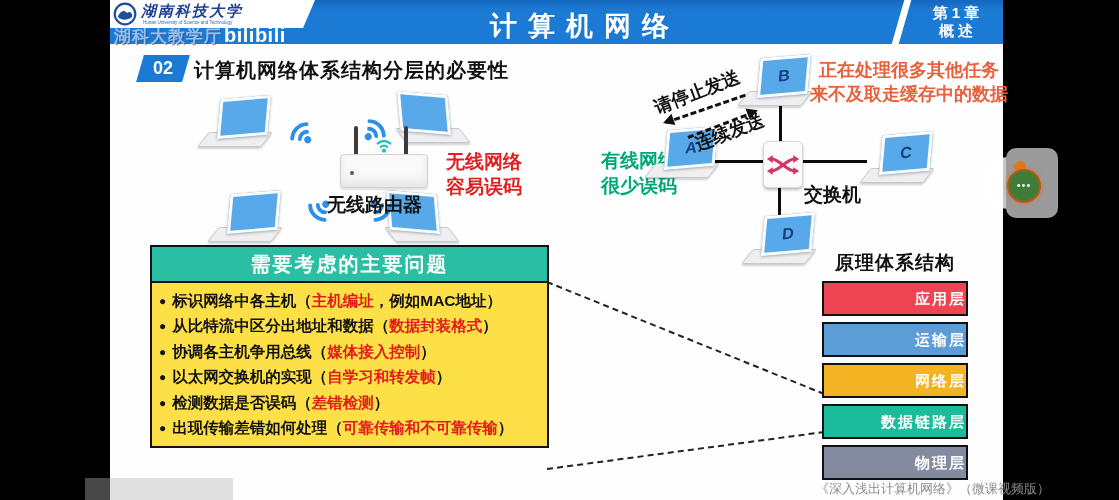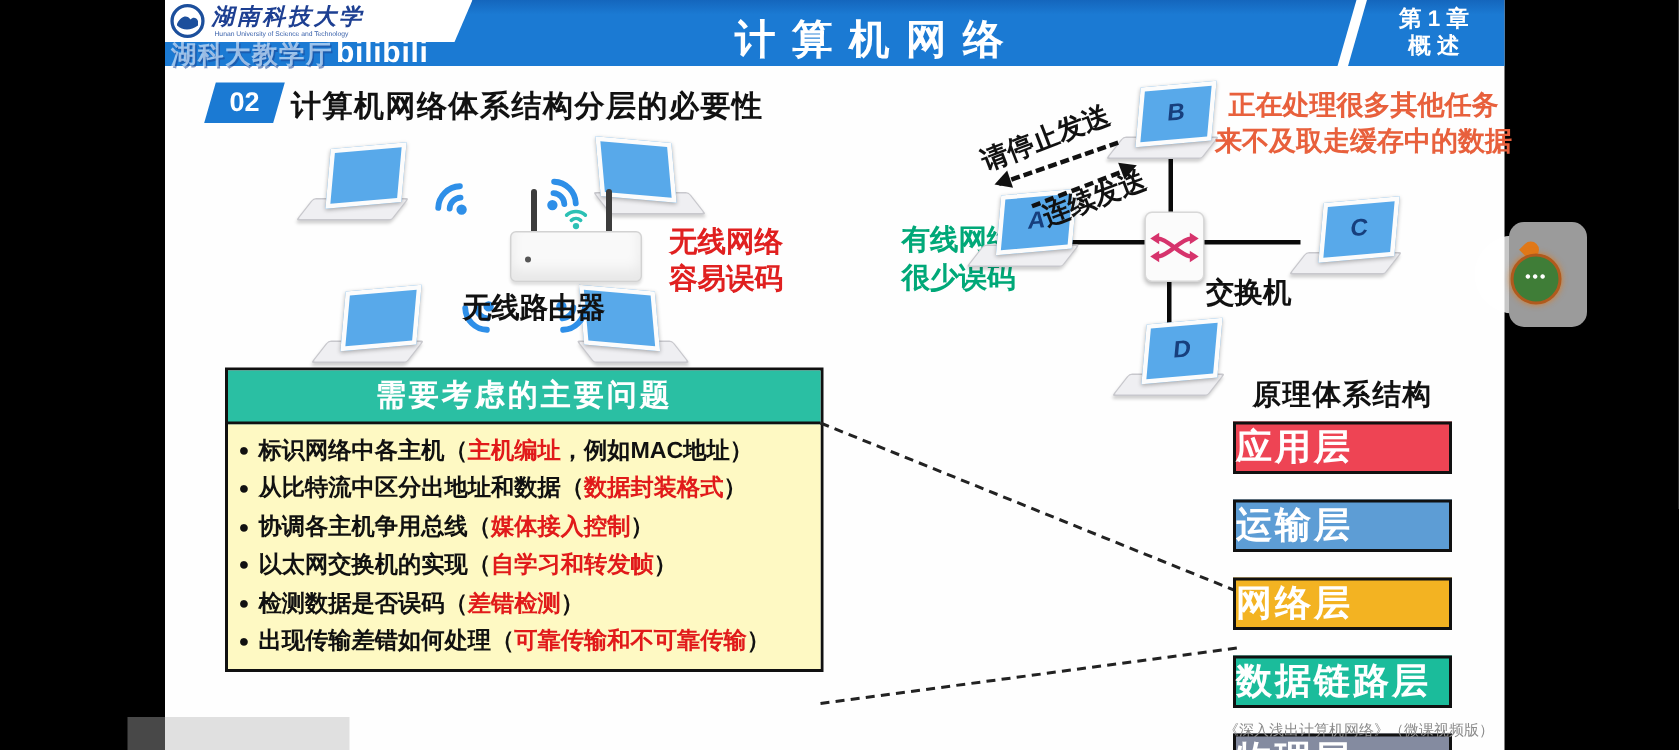--- a/index.html
+++ b/index.html
@@ -46,32 +46,32 @@
   .switch{position:absolute;left:653px;top:141px;width:38px;height:45px;background:#fbfbfb;border:1px solid #d8d8d8;border-radius:5px;box-shadow:0 2px 3px rgba(0,0,0,.25);display:flex;align-items:center;justify-content:center;}
   .dash-line{position:absolute;border-top:3px dashed #111;transform-origin:0 50%;}
   .ah{position:absolute;width:0;height:0;border-top:6px solid transparent;border-bottom:6px solid transparent;top:-8px;}
   .ah.left{left:-3px;border-right:11px solid #111;}
   .ah.right{right:-3px;border-left:11px solid #111;}
   .dash-lbl{position:absolute;font-weight:bold;font-size:18px;color:#111;text-align:center;transform-origin:center;white-space:nowrap;}
 
   
   .ptable{position:absolute;left:40px;top:245px;width:395px;border:2px solid #111;}
   .ptable-head{height:34px;background:#2abfa3;color:#fff;font-weight:bold;font-size:20px;line-height:34px;text-align:center;letter-spacing:2px;border-bottom:2px solid #111;}
-  .ptable-body{background:#fef9c3;padding:5px 0 6px 7px;}
+  .ptable-body{background:#fde047;padding:5px 0 6px 7px;}
   .prow{height:25.4px;line-height:25.4px;font-size:15.5px;font-weight:bold;color:#111;white-space:nowrap;}
   .bullet{font-size:12px;margin-right:6px;vertical-align:1px;}
   .em{color:#e11a1a;}
 
   
   .conn{position:absolute;border-top:2.5px dashed #222;transform-origin:0 50%;}
   .stack-title{position:absolute;left:712px;top:250px;width:146px;text-align:center;font-size:19px;font-weight:bold;color:#111;letter-spacing:1px;}
   .stack{position:absolute;left:712px;top:281px;width:146px;}
-  .layer{height:31px;border:2px solid #111;margin-bottom:17px;color:#fff;font-weight:bold;font-size:24px;line-height:31px;text-align:left;letter-spacing:2px;}
-
-  .footer{position:absolute;left:706px;top:480px;width:190px;font-size:10px;color:#8c8c8c;white-space:nowrap;}
+  .layer{height:31px;border:2px solid #111;margin-bottom:6px;color:#fff;font-weight:bold;font-size:15px;line-height:31px;text-align:right;letter-spacing:2px;}
+
+  .footer{position:absolute;left:706px;top:480px;width:190px;font-size:13px;color:#8c8c8c;white-space:nowrap;}
 
   
   .fab-glow{position:absolute;left:983px;top:157px;width:52px;height:52px;border-radius:50%;background:rgba(255,255,255,.78);}
   .fab-box{position:absolute;left:1006px;top:148px;width:52px;height:70px;background:#9b9b9b;border-radius:10px;}
   .fab-btn{position:absolute;left:1px;top:21px;width:30px;height:30px;border-radius:50%;background:#3f7d37;border:2px solid #b05a1d;box-shadow:0 0 4px rgba(224,120,24,.9);color:#fff;text-align:center;line-height:28px;font-size:11px;letter-spacing:1px;cursor:pointer;}
   .fab-flame{position:absolute;left:9px;top:13px;width:11px;height:11px;background:#e07818;border-radius:50% 50% 50% 0;transform:rotate(45deg);}
   .ghost-strip{position:absolute;left:85px;top:478px;width:148px;height:22px;background:rgba(180,180,180,.4);}
 </style>
 </head>
 <body>
@@ -143,21 +143,21 @@
       <span class="antenna" style="left:14px;"></span>
       <span class="antenna" style="left:64px;"></span>
       <svg class="router-wifi" viewBox="0 0 24 24">
         <path d="M8.6 15.2a5 5 0 0 1 6.8 0" stroke="currentColor" stroke-width="2.6" fill="none" stroke-linecap="round"></path>
         <path d="M5.2 11.4a10 10 0 0 1 13.6 0" stroke="currentColor" stroke-width="2.6" fill="none" stroke-linecap="round"></path>
         <circle cx="12" cy="19.3" r="2.3" fill="currentColor"></circle>
       </svg>
       <span class="router-body"></span>
       <span class="router-dot"></span>
     </div>
-    <div class="lbl" style="left:180px;top:192px;width:132px;text-align:center;">无线路由器</div>
+    <div class="lbl" style="left:180px;top:192px;width:132px;text-align:right;">无线路由器</div>
 
     <div class="note" style="left:329px;top:149px;width:90px;color:#e02020;">
       <div>无线网络</div>
       <div>容易误码</div>
     </div>
 
     <div class="note" style="left:489px;top:148px;width:80px;color:#00a878;">
       <div>有线网络</div>
       <div>很少误码</div>
     </div>

